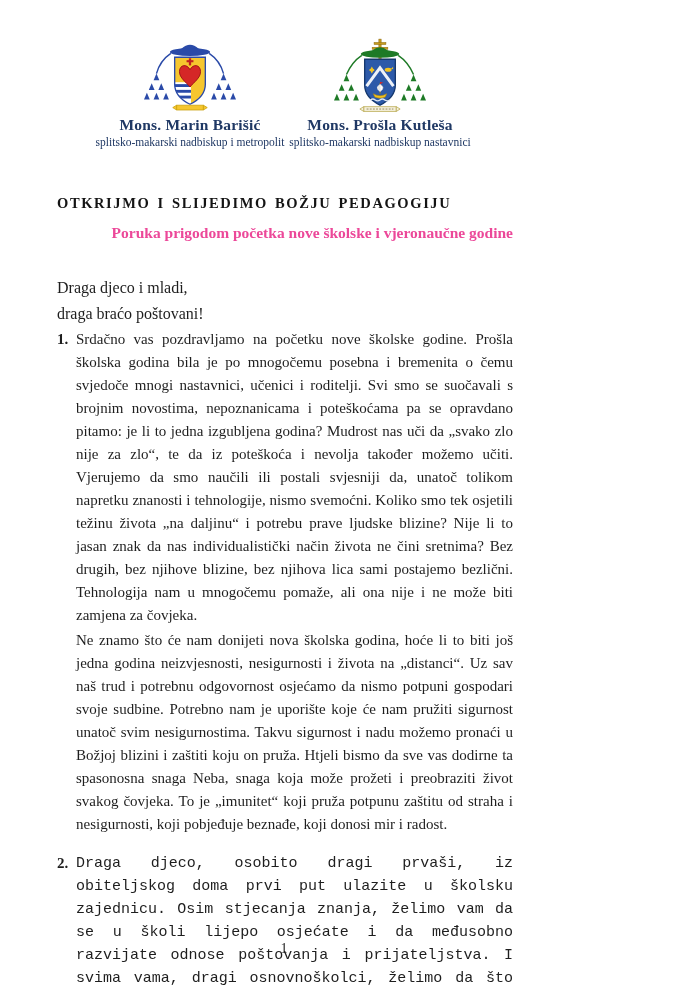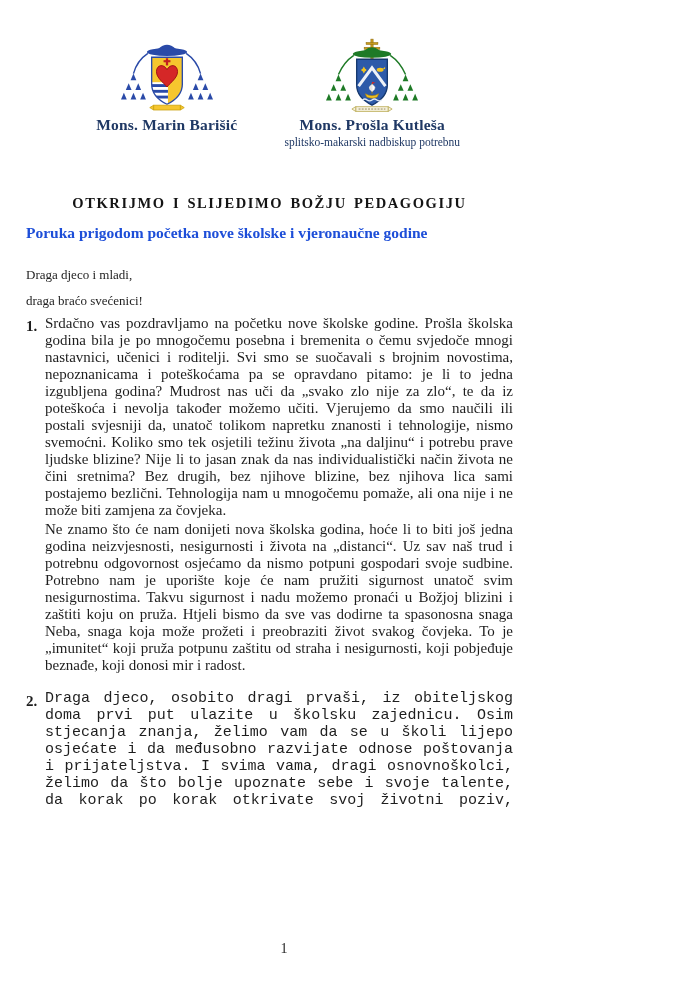--- a/index.html
+++ b/index.html
@@ -7,58 +7,57 @@
   body {
     width:700px; height:990px;
     font-family:"Liberation Serif","DejaVu Serif",serif;
     color:#1e1e1e;
     overflow:hidden;
   }
   .page {
     position:relative;
     width:568px; height:990px;
     background:#ffffff;
-    padding:38px 55px 0 26px;
+    padding:38px 55px 0 57px;
   }
   
   .letterhead { display:flex; padding:0 38px; }
   .bishop { flex:1; text-align:center; }
   .arms { height:75px; }
   .arms svg { display:block; margin:0 auto; }
   .bishop-name {
     margin-top:3px;
     font-size:15.5px; font-weight:bold; color:#1f3864;
     letter-spacing:0.2px;
   }
   .bishop-role {
     margin-top:2px;
     font-size:11.5px; color:#1f3864;
   }
   
   .doc-title {
     margin-top:47px;
-    text-align:center;
     font-size:14.5px; font-weight:bold; color:#141414;
     letter-spacing:1.6px; word-spacing:2px;
   }
   .doc-subtitle {
     margin-top:12px;
-    text-align:left;
-    font-size:15.5px; font-weight:bold; color:#1d4ed8;
-  }
-  
-  .salutation { margin-top:20px; font-size:13px; }
+    text-align:right;
+    font-size:15.5px; font-weight:bold; color:#ec4899;
+  }
+  
+  .salutation { margin-top:33px; font-size:16px; }
   .salutation-line { line-height:25.5px; }
   
   .section { display:flex; margin-top:2px; font-size:15px; }
   .section + .section { margin-top:16px; }
   .section-num { flex:none; width:19px; font-weight:bold; line-height:23px; }
   .section-body { flex:1; min-width:0; }
   .para {
-    text-align:justify; line-height:17px;
+    text-align:justify; line-height:23px;
     hyphens:auto; -webkit-hyphens:auto;
   }
   .para + .para { margin-top:2px; }
   .para-cont { text-align-last:justify;font-family:Liberation Mono, monospace; }
   
   .page-footer {
     position:absolute; left:0; right:0; bottom:33px;
     text-align:center;
   }
   .page-number { font-size:14px; color:#1e1e1e; }
@@ -117,20 +116,21 @@
           <path d="M48 33 C45 26.5 37 27.5 37 35 C37 41.5 44 46 48 51 C52 46 59 41.5 59 35 C59 27.5 51 26.5 48 33 Z" fill="#d52727" stroke="#9e1414" stroke-width="1"></path>
 
           <path d="M32 20 H64 V48 Q64 61 48 69 Q32 61 32 48 Z" fill="none" stroke="#2a4aa8" stroke-width="1.4"></path>
 
           <path d="M34 70 h28 v5 h-28 Z" fill="#f6c62e" stroke="#caa10c" stroke-width="0.8"></path>
           <path d="M34 70 l-4 2.5 4 2.5 Z" fill="#f6c62e" stroke="#caa10c" stroke-width="0.8"></path>
           <path d="M62 70 l4 2.5 -4 2.5 Z" fill="#f6c62e" stroke="#caa10c" stroke-width="0.8"></path>
         </svg>
       </div>
       <div class="bishop-name">Mons. Marin Barišić</div>
+      <div class="bishop-role">splitsko-makarski nadbiskup i metropolit</div>
     </div>
 
     <div class="bishop">
       <div class="arms">
         <svg width="92" height="75" viewBox="0 0 96 78" aria-hidden="true">
 
           <g fill="#c79a1e" stroke="#8a6a10" stroke-width="0.5">
             <rect x="46.8" y="1" width="2.4" height="22"></rect>
             <rect x="41.8" y="4.5" width="12.4" height="2.2"></rect>
             <rect x="39.8" y="9.5" width="16.4" height="2.2"></rect>
@@ -182,31 +182,31 @@
 
           <path d="M38 64.5 q2.5 -2 5 0 t5 0 t5 0 t5 0" stroke="#dfe8f4" fill="none" stroke-width="1.4"></path>
 
           <path d="M31 71.5 h34 v5 h-34 Z" fill="#f5f0dc" stroke="#b9a94f" stroke-width="0.8"></path>
           <path d="M31 71.5 l-4 2.5 4 2.5 Z" fill="#f5f0dc" stroke="#b9a94f" stroke-width="0.8"></path>
           <path d="M65 71.5 l4 2.5 -4 2.5 Z" fill="#f5f0dc" stroke="#b9a94f" stroke-width="0.8"></path>
           <line x1="34" y1="74" x2="62" y2="74" stroke="#8a7f4a" stroke-width="0.9" stroke-dasharray="2 1.3"></line>
         </svg>
       </div>
       <div class="bishop-name">Mons. Prošla Kutleša</div>
-      <div class="bishop-role">splitsko-makarski nadbiskup potrebnu</div>
+      <div class="bishop-role">splitsko-makarski nadbiskup nastavnici</div>
     </div>
 
   </header>
 
   <h1 class="doc-title">OTKRIJMO I SLIJEDIMO BOŽJU PEDAGOGIJU</h1>
   <h2 class="doc-subtitle">Poruka prigodom početka nove školske i vjeronaučne godine</h2>
 
   <div class="salutation">
     <p class="salutation-line">Draga djeco i mladi,</p>
-    <p class="salutation-line">draga braćo svećenici!</p>
+    <p class="salutation-line">draga braćo poštovani!</p>
   </div>
 
   <div class="section">
     <span class="section-num">1.</span>
     <div class="section-body">
       <p class="para">Srdačno vas pozdravljamo na početku nove školske godine. Prošla školska godina bila je po mnogočemu posebna i bremenita o čemu svjedoče mnogi nastavnici, učenici i roditelji. Svi smo se suočavali s brojnim novostima, nepoznanicama i poteškoćama pa se opravdano pitamo: je li to jedna izgubljena godina? Mudrost nas uči da „svako zlo nije za zlo“, te da iz poteškoća i nevolja također možemo učiti. Vjerujemo da smo naučili ili postali svjesniji da, unatoč tolikom napretku znanosti i tehnologije, nismo svemoćni. Koliko smo tek osjetili težinu života „na daljinu“ i potrebu prave ljudske blizine? Nije li to jasan znak da nas individualistički način života ne čini sretnima? Bez drugih, bez njihove blizine, bez njihova lica sami postajemo bezlični. Tehnologija nam u mnogočemu pomaže, ali ona nije i ne može biti zamjena za čovjeka.</p>
       <p class="para">Ne znamo što će nam donijeti nova školska godina, hoće li to biti još jedna godina neizvjesnosti, nesigurnosti i života na „distanci“. Uz sav naš trud i potrebnu odgovornost osjećamo da nismo potpuni gospodari svoje sudbine. Potrebno nam je uporište koje će nam pružiti sigurnost unatoč svim nesigurnostima. Takvu sigurnost i nadu možemo pronaći u Božjoj blizini i zaštiti koju on pruža. Htjeli bismo da sve vas dodirne ta spasonosna snaga Neba, snaga koja može prožeti i preobraziti život svakog čovjeka. To je „imunitet“ koji pruža potpunu zaštitu od straha i nesigurnosti, koji pobjeđuje beznađe, koji donosi mir i radost.</p>
     </div>
   </div>
 

